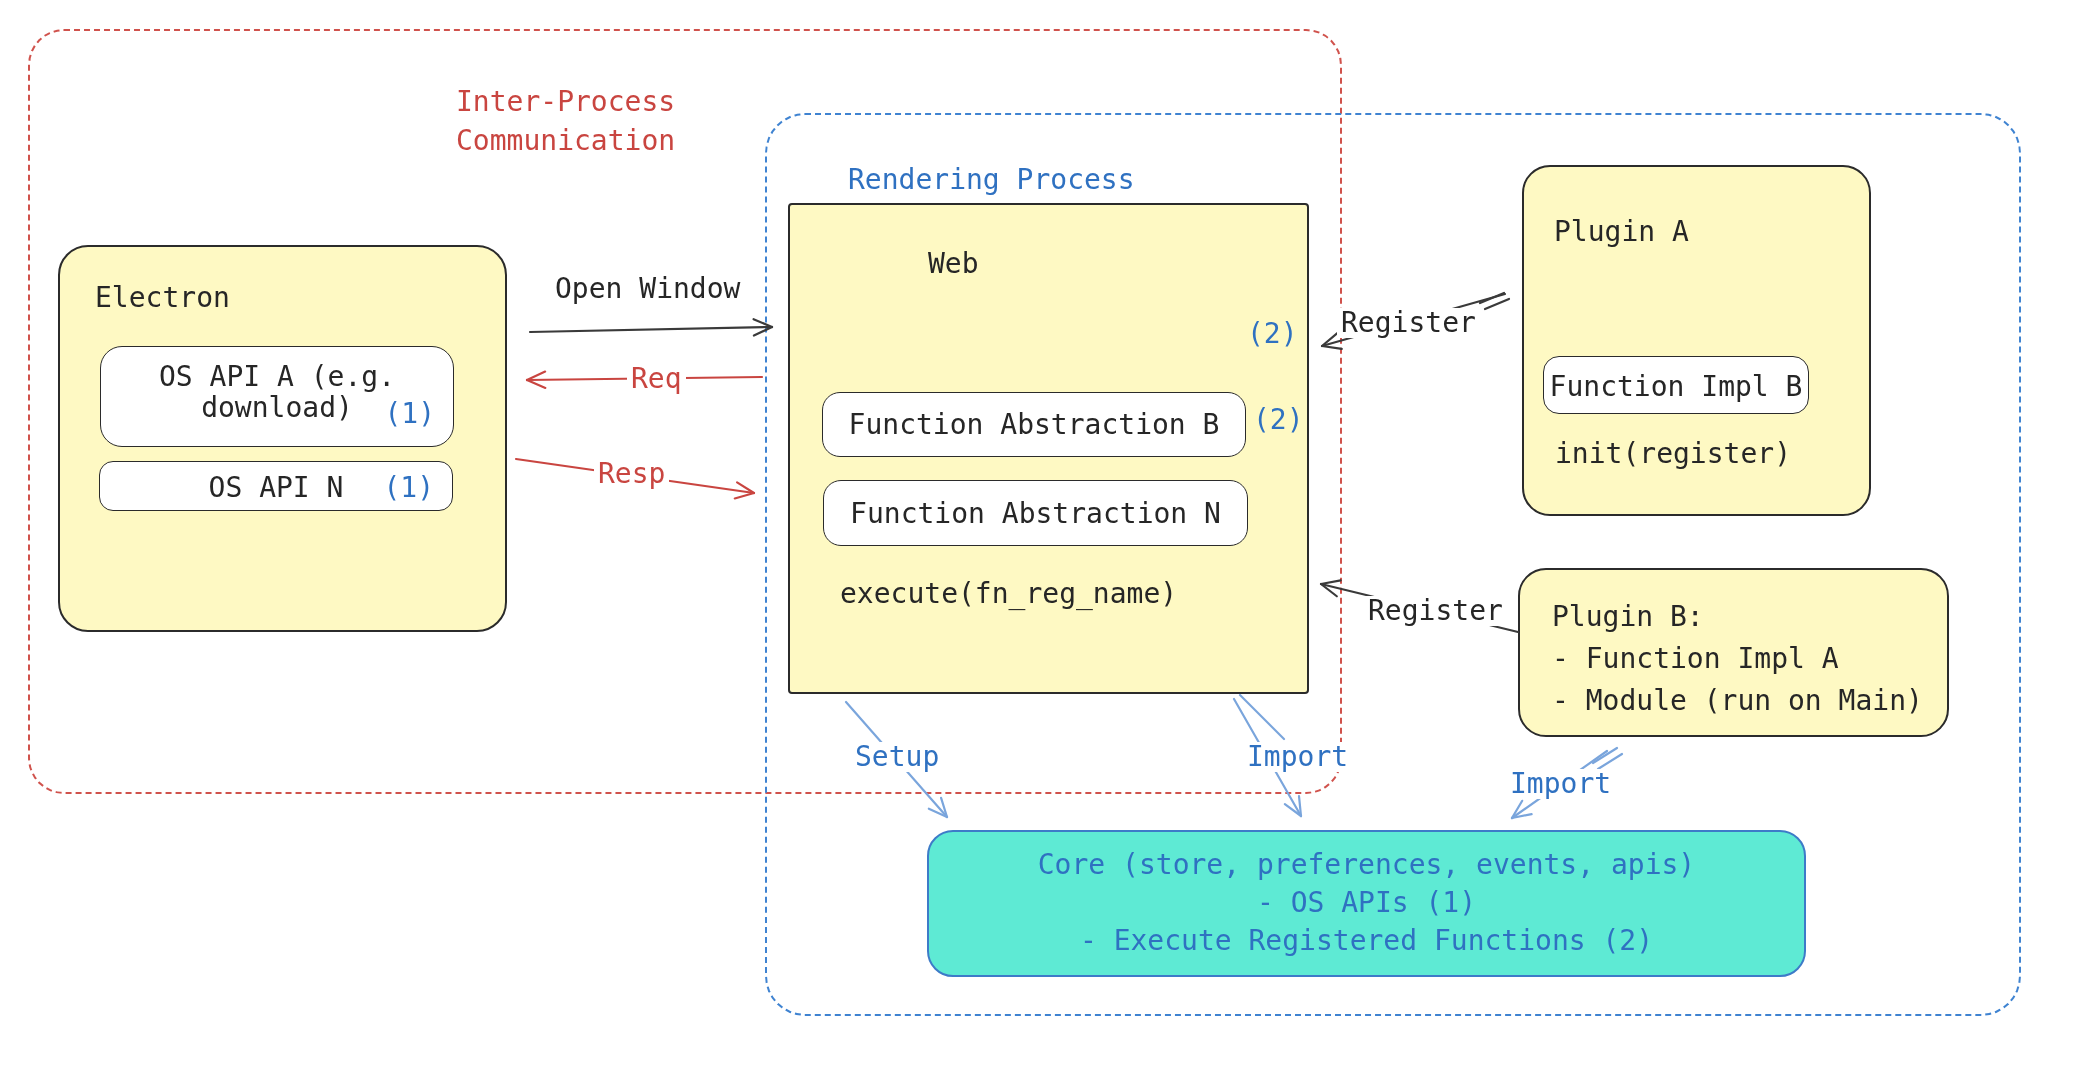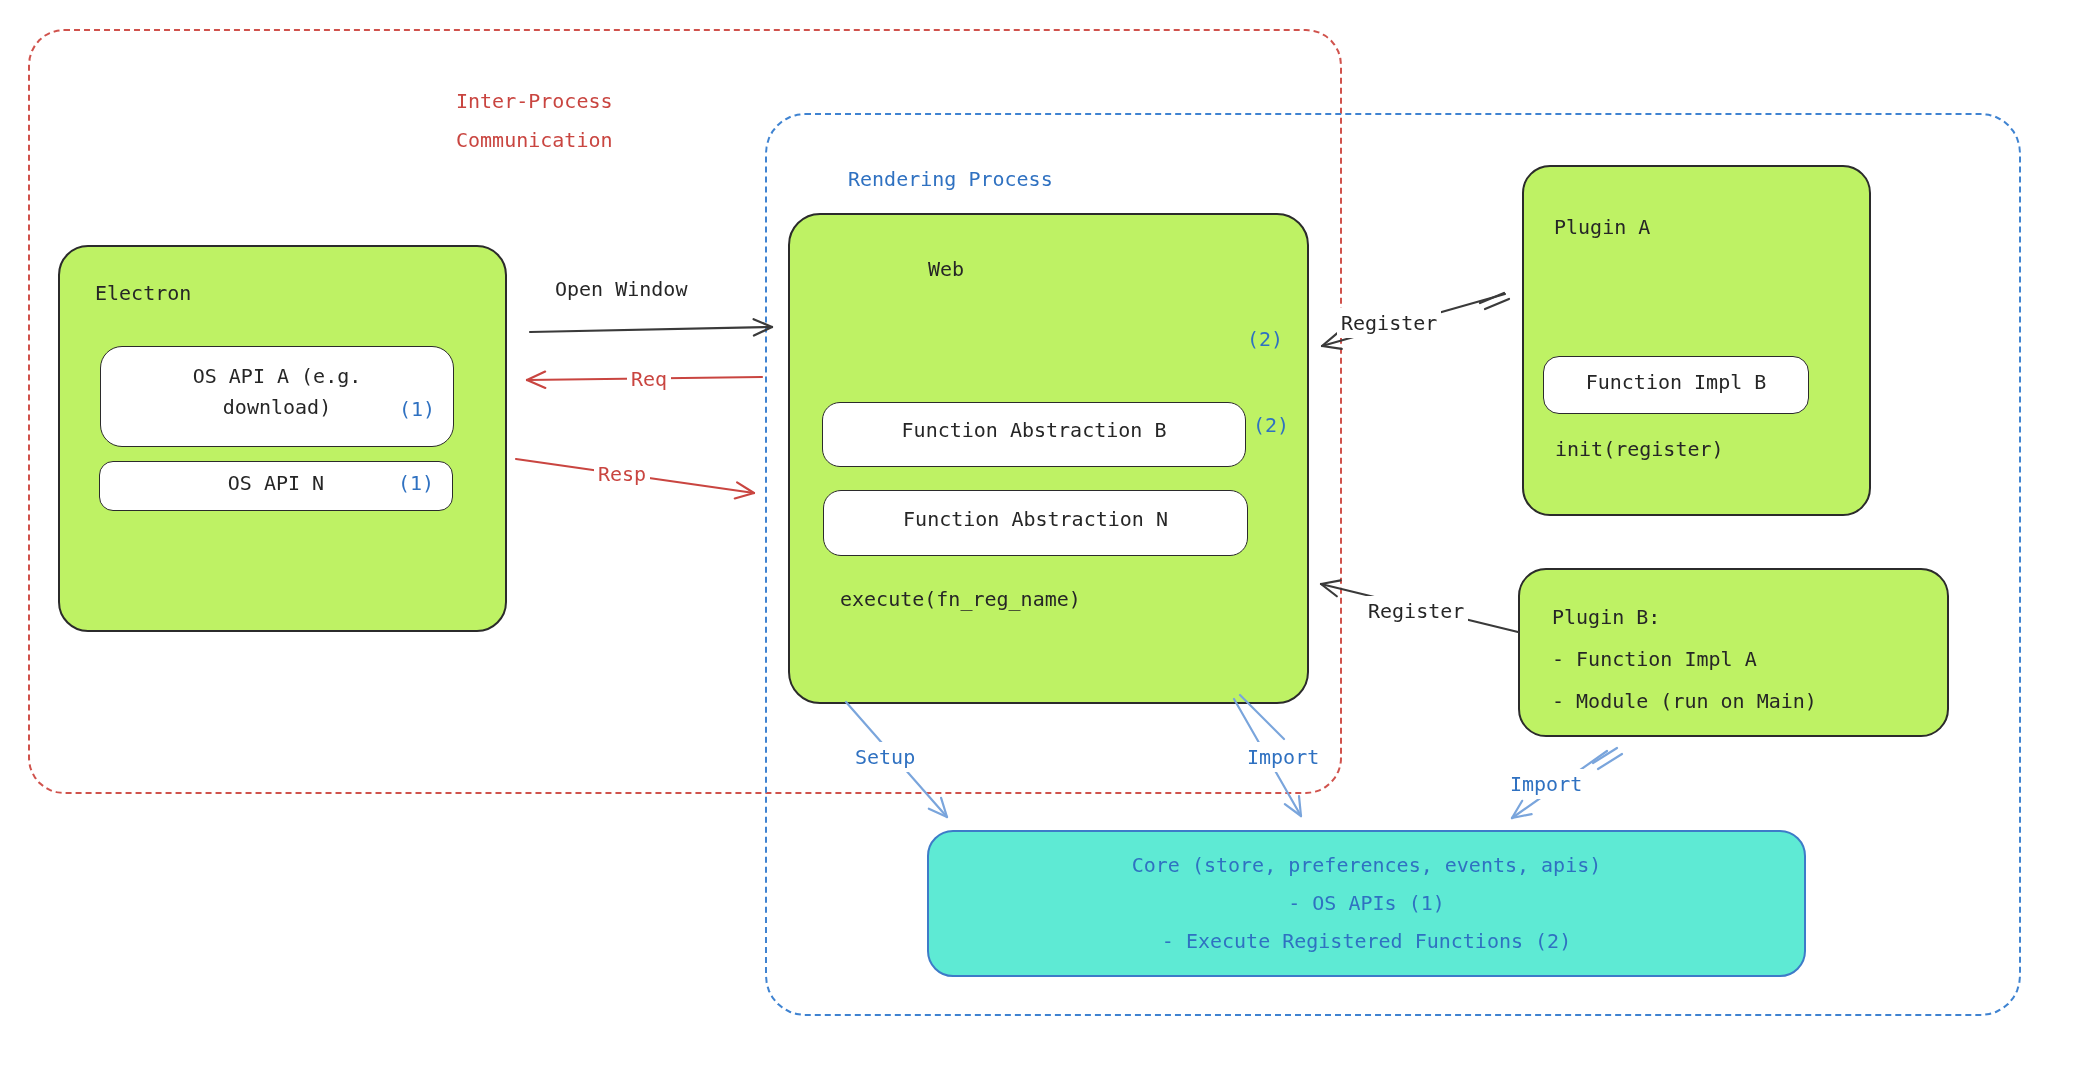--- a/index.html
+++ b/index.html
@@ -1,29 +1,29 @@
 <!DOCTYPE html>
 <html><head>
 <meta charset="utf-8">
 <style>
   html,body{margin:0;padding:0;background:#ffffff;}
   .canvas{
     position:relative;width:2074px;height:1066px;background:#ffffff;overflow:hidden;
     font-family:"DejaVu Sans Mono","Liberation Mono",monospace;
-    color:#262626;font-size:20px;
+    color:#262626;font-size:28px;
   }
   
   .region{position:absolute;border:2.5px dashed;background:transparent;}
   .region.ipc{left:28px;top:29px;width:1310px;height:761px;border-color:#d0524c;border-radius:36px;}
   .region.rend{left:765px;top:113px;width:1252px;height:899px;border-color:#3f83d1;border-radius:40px;}
   .region-label{position:absolute;white-space:pre;line-height:39px;}
   .region-label.red{color:#c94540;left:456px;top:82px;}
   .region-label.blue{color:#2f71c1;left:800px;top:160px;margin-left:48px;}
   
-  .box{position:absolute;border:2px solid #2b2b2b;border-radius:28px;background:#bef264;}
+  .box{position:absolute;border:2px solid #2b2b2b;border-radius:28px;background:#fef9c3;}
   .inner{position:absolute;border:1.8px solid #2b2b2b;border-radius:16px;background:#ffffff;text-align:center;}
   .inner .ctr{width:100%;}
   .badge{color:#2f71c1;}
   .title{position:absolute;white-space:pre;}
   .core{position:absolute;left:927px;top:830px;width:875px;height:143px;border:2px solid #3d7bc8;border-radius:26px;background:#5eead4;}
   .core-lines{position:absolute;left:0;top:14px;width:100%;text-align:center;color:#2f71c1;line-height:38px;white-space:pre;}
   .pb-lines{position:absolute;left:32px;top:26px;line-height:42px;white-space:pre;}
   
   .alabel{position:absolute;background:#ffffff;padding:0 4px;white-space:pre;line-height:30px;}
   .alabel.red{color:#c94540;}
@@ -46,21 +46,21 @@
     <div class="inner" style="left:40px;top:99px;width:352px;height:99px;border-radius:22px;">
       <div class="ctr" style="position:absolute;top:14px;line-height:31px;"><span>OS API A (e.g.</span><br><span>download)</span></div>
       <div class="badge" style="position:absolute;right:18px;top:50px;">(1)</div>
     </div>
     <div class="inner" style="left:39px;top:214px;width:352px;height:48px;border-radius:14px;">
       <div class="ctr" style="position:absolute;top:9px;">OS API N</div>
       <div class="badge" style="position:absolute;right:18px;top:9px;">(1)</div>
     </div>
   </div>
 
-  <div class="box" style="left:788px;top:203px;width:517px;height:487px;border-radius:32px;margin-top:10px;">
+  <div class="box" style="left:788px;top:203px;width:517px;height:487px;border-radius:4px;">
     <div class="title" style="left:138px;top:42px;">Web</div>
     <div class="badge" style="position:absolute;left:457px;top:112px;">(2)</div>
     <div class="inner" style="left:32px;top:187px;width:422px;height:63px;border-radius:18px;">
       <div class="ctr" style="position:absolute;top:15px;">Function Abstraction B</div>
     </div>
     <div class="badge" style="position:absolute;left:463px;top:198px;">(2)</div>
     <div class="inner" style="left:33px;top:275px;width:423px;height:64px;border-radius:18px;">
       <div class="ctr" style="position:absolute;top:16px;">Function Abstraction N</div>
     </div>
     <div class="title" style="left:50px;top:372px;">execute(fn_reg_name)</div>

